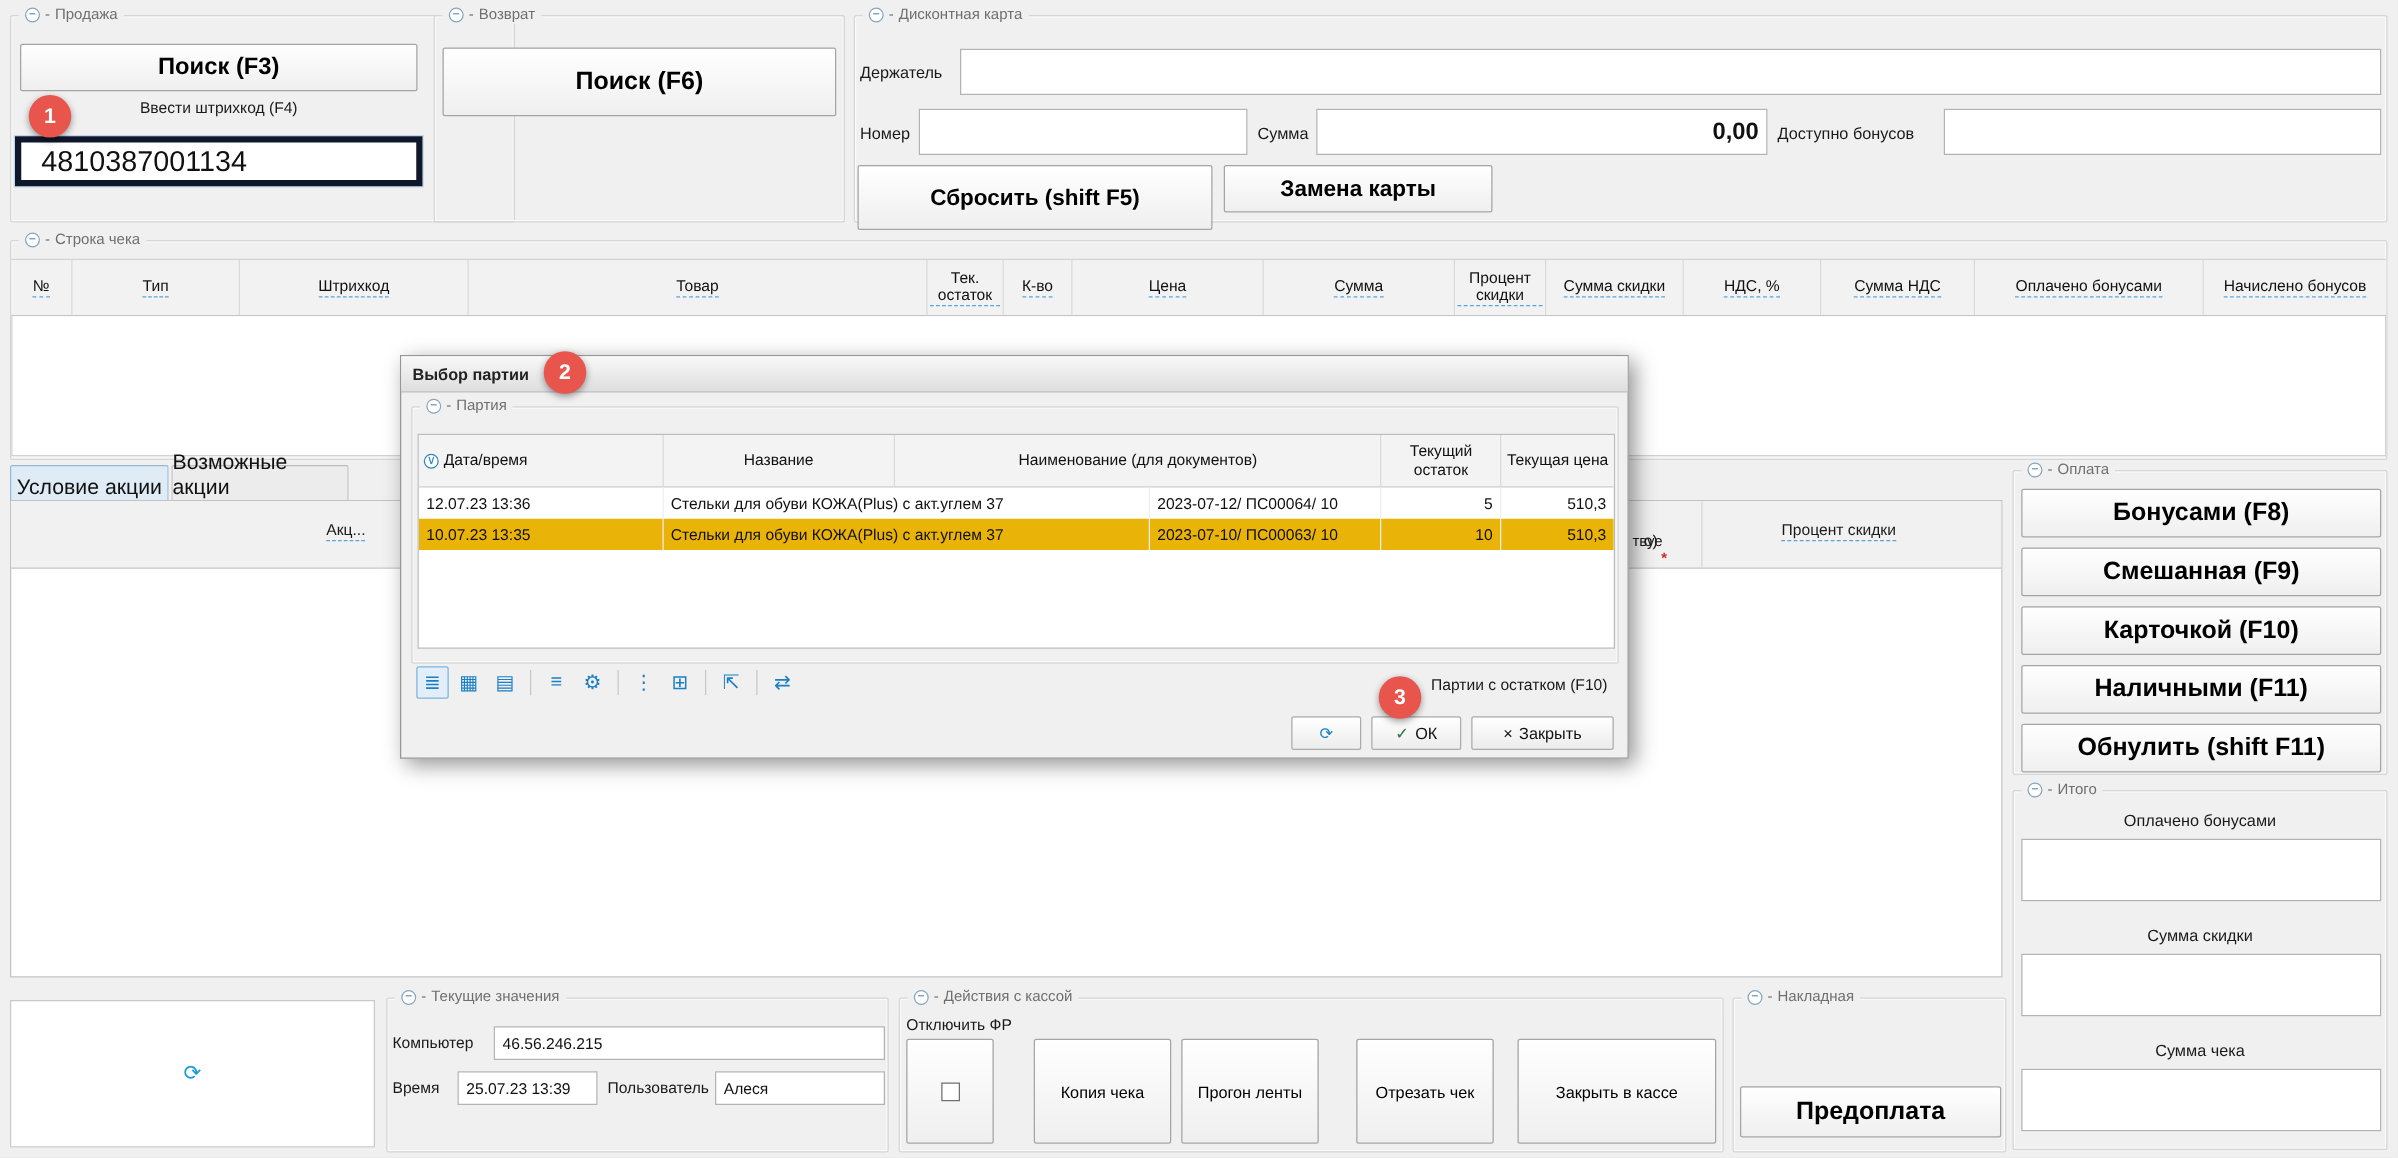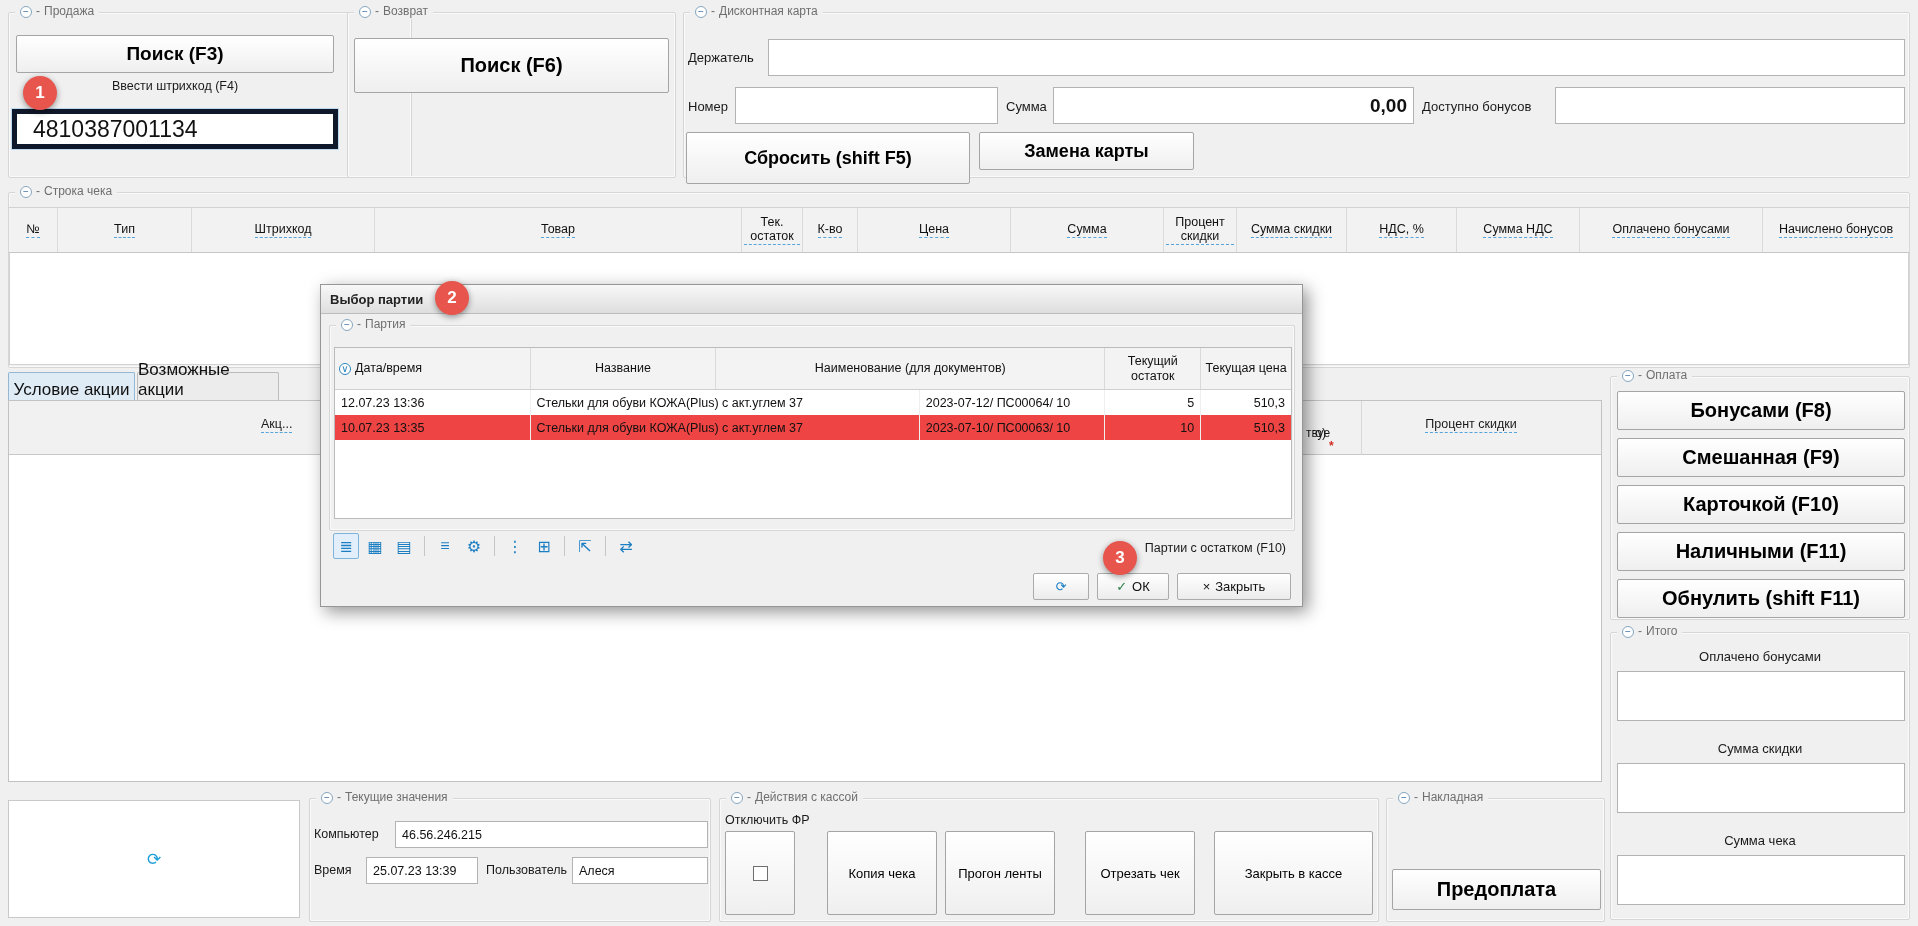--- a/index.html
+++ b/index.html
@@ -27,21 +27,21 @@
 
   .tab{position:absolute;height:28px;display:flex;align-items:flex-end;justify-content:center;font-size:17px;border:1px solid #bcbcbc;border-bottom:none;background:#ececec;border-radius:2px 2px 0 0}
   .tab.active{background:#dfecf6;border-color:#93b7d4}
 
   .dialog{position:absolute;left:320px;top:284px;width:983px;height:323px;background:#f0f0f0;border:1px solid #969696;box-shadow:5px 5px 16px rgba(0,0,0,.42);z-index:10}
   .dialog-titlebar{height:29px;background:linear-gradient(#f8f8f8,#dedede);border-bottom:1px solid #bdbdbd;display:flex;align-items:center;padding:0 9px;font-weight:700;font-size:13px;color:#222}
   .dtable{position:absolute;left:13px;top:62px;width:958px;height:172px;background:#fff;border:1px solid #bbb;font-size:12.5px;overflow:hidden}
   .dhead{display:flex;height:42px;background:#f3f3f3;border-bottom:1px solid #cfcfcf}
   .dth{display:flex;align-items:center;justify-content:center;text-align:center;line-height:1.2;border-right:1px solid #dadada;padding:1px 4px}
   .drow{display:flex;height:25px;align-items:center}
-  .drow.selected{background:#ef4444}
+  .drow.selected{background:#eab308}
   .dcell{padding:0 6px;white-space:nowrap;overflow:hidden;border-right:1px solid #efefef;height:100%;display:flex;align-items:center}
   .tr{justify-content:flex-end;text-align:right}
 
   .ticonbar{position:absolute;left:12px;top:248px;display:flex;align-items:center;gap:3px}
   .ticon{width:26px;height:26px;display:flex;align-items:center;justify-content:center;color:#1c7fc4;font-size:16px;border:1px solid transparent;border-radius:2px}
   .ticon.pressed{border-color:#7db4de;background:#e2effa}
   .tsep{width:1px;height:20px;background:#c6c6c6;margin:0 4px}
 
   .dlg-btn{position:absolute;height:27px;display:flex;align-items:center;justify-content:center;gap:5px;border:1px solid #ababab;border-radius:2px;background:linear-gradient(#ffffff,#ececec);font-size:13px;color:#111}
   .blue{color:#1c7fc4}

